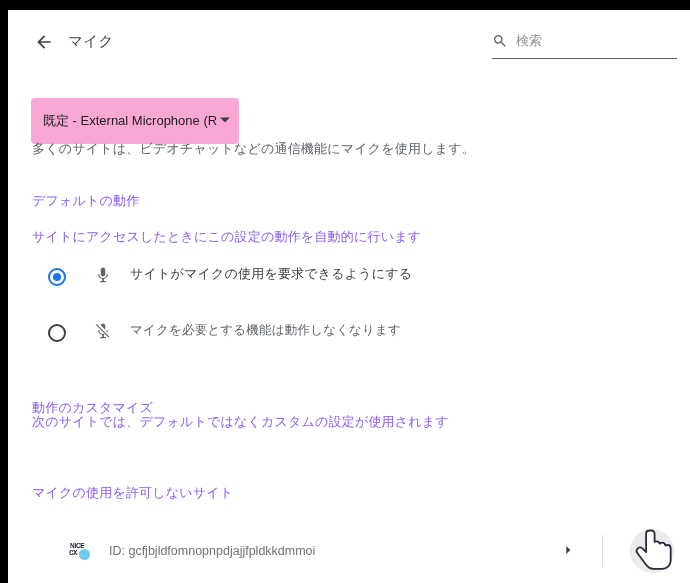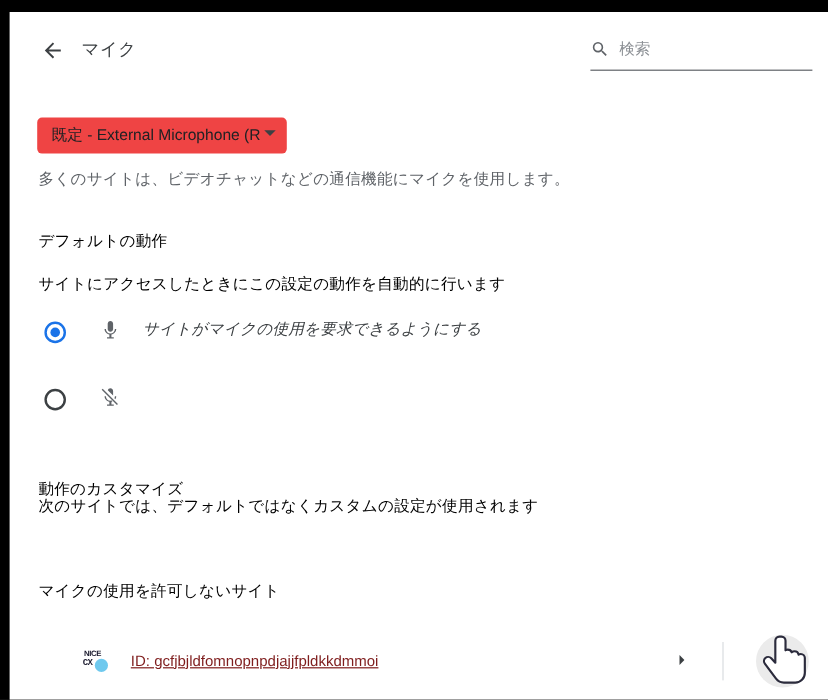--- a/index.html
+++ b/index.html
@@ -100,22 +100,22 @@
     position: absolute;
     left: 0;
     top: 64px;
     width: 682px;
   }
 
   .device-select {
     position: absolute;
     left: 23px;
     top: 24px;
-    height: 30px;
-    background: #ef4444;
+    height: 46px;
+    background: #f9a8d4;
     border: none;
     border-radius: 4px;
     padding: 0 8px 0 12px;
     display: flex;
     align-items: center;
     cursor: pointer;
     max-width: 205px;
   }
   .device-select-label {
     font-size: 13px;
@@ -135,39 +135,38 @@
     color: #5f6368;
     letter-spacing: .2px;
     white-space: nowrap;
   }
   .desc-main { top: 66px; text-align: center; }
 
   .section-head {
     position: absolute;
     left: 24px;
     font-size: 13px;
-    color: #000000;
+    color: #8b5cf6;
     letter-spacing: .2px;
     white-space: nowrap;
   }
   .section-head.default-title { top: 118px; }
   .section-head.default-sub  { top: 154px; }
   .section-head.custom-title { top: 325px; }
   .section-head.custom-sub   { top: 339px; }
   .section-head.block-title  { top: 410px; }
 
   
   .radio-row {
     position: absolute;
-    left: 1px;
+    left: 12px;
     width: 562px;
     display: flex;
     align-items: flex-start;
     cursor: pointer;
-    font-style: italic;
   }
   .radio-row.allow { top: 190px; height: 42px; }
   .radio-row.block { top: 246px; height: 50px; }
 
   .radio {
     position: relative;
     width: 18px;
     height: 18px;
     margin-left: 28px;
     margin-top: 4px;
@@ -273,24 +272,23 @@
     justify-content: center;
   }
   .site-name {
     font-size: 13px;
     color: #202124;
     line-height: 19px;
     white-space: nowrap;
   }
   .site-id {
     font-size: 12.5px;
-    color: #7f1d1d;
+    color: #737373;
     line-height: 19px;
     white-space: nowrap;
-    text-decoration: underline;
   }
 
   .row-chevron {
     position: absolute;
     left: 553px;
     top: 24px;
     width: 16px;
     height: 16px;
     cursor: pointer;
   }
@@ -388,20 +386,21 @@
         <span class="radio off"></span>
         <span class="opt-icon">
           <svg width="18" height="18" viewBox="0 0 24 24" aria-hidden="true">
             <path d="M15 11V5c0-1.66-1.34-3-3-3-1.4 0-2.58.96-2.91 2.26L15 10.17V11z" fill="#5f6368"></path>
             <path d="M17 11c0 .81-.2 1.57-.54 2.24l1.1 1.1A6.9 6.9 0 0 0 18.5 11H17z" fill="#5f6368"></path>
             <path d="M12 16c-2.76 0-5-2.24-5-5H5.5c0 3.09 2.35 5.64 5.35 5.96V20h-2.6v1.5h7.5V20h-2.6v-3.04c.4-.04.79-.12 1.16-.23l-1.27-1.27c-.34.03-.03.04-.04.04z" fill="#5f6368"></path>
             <path d="M3.4 2.5L2.3 3.6l17 17 1.1-1.1z" fill="#5f6368"></path>
           </svg>
         </span>
         <span class="opt-texts">
+          <span class="opt-sub">マイクを必要とする機能は動作しなくなります</span>
         </span>
       </div>
 
       <div class="section-head custom-title">動作のカスタマイズ</div>
       <div class="section-head custom-sub">次のサイトでは、デフォルトではなくカスタムの設定が使用されます</div>
 
       <div class="section-head block-title">マイクの使用を許可しないサイト</div>
 
       <div class="site-row">
         <span class="site-favicon">

